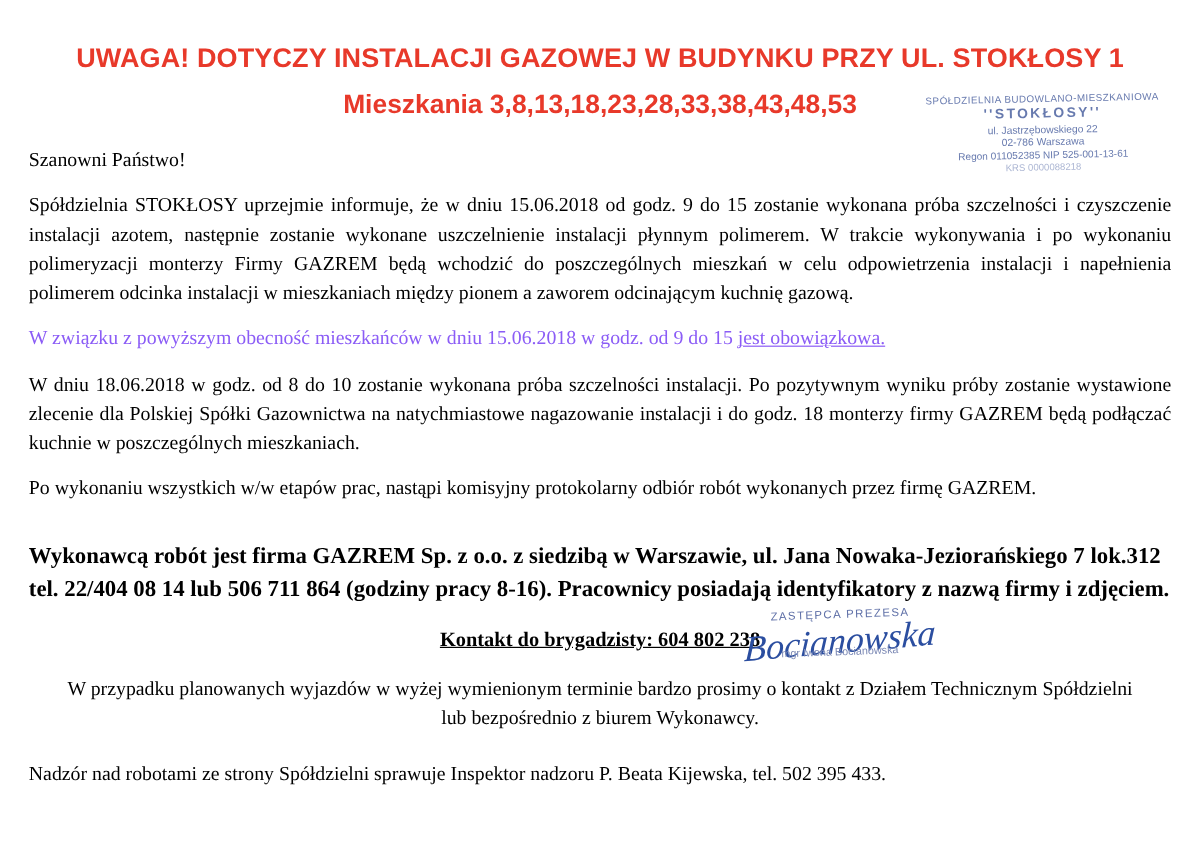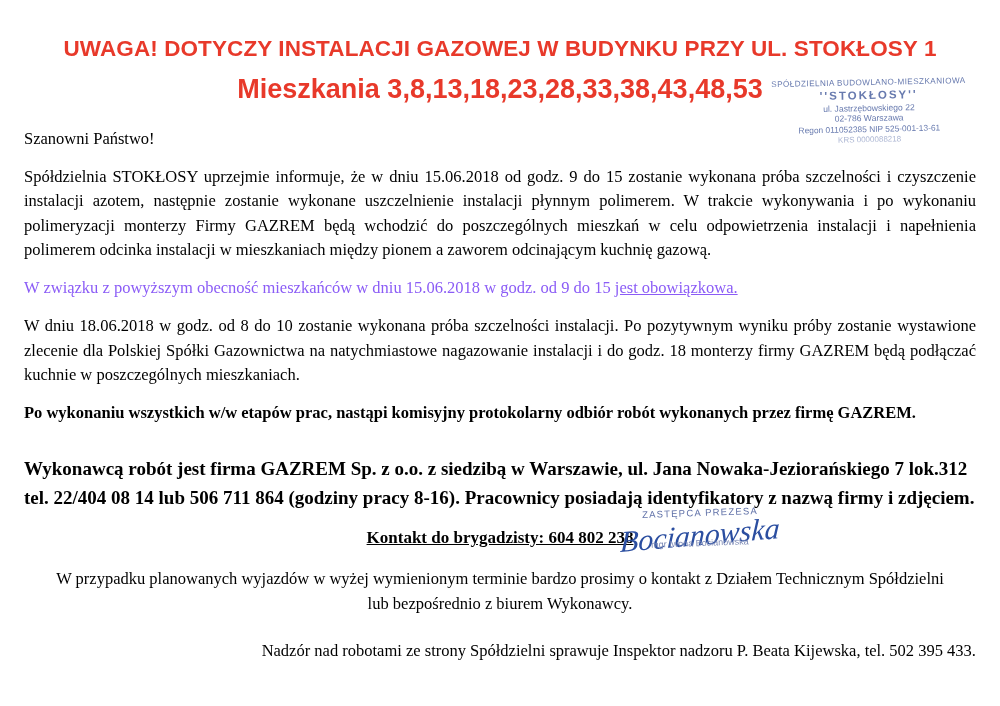--- a/index.html
+++ b/index.html
@@ -29,21 +29,21 @@
     font-size: 22.5px;
     text-align: center;
     letter-spacing: 0.1px;
     margin: 8px 0 0 0;
     line-height: 1.15;
   }
   .title-2 {
     color: #e8392a;
     font-family: "Liberation Sans", sans-serif;
     font-weight: bold;
-    font-size: 27px;
+    font-size: 22px;
     text-align: center;
     margin: 12px 0 0 0;
     line-height: 1.15;
   }
   .stamp {
     position: absolute;
     right: 26px;
     top: 78px;
     width: 210px;
     text-align: center;
@@ -65,21 +65,21 @@
     font-size: 16.5px;
     line-height: 1.47;
   }
   .greeting {
     margin: 0 0 14px 0;
   }
   p.para {
     margin: 0 0 14px 0;
     text-align: justify;
   }
-  p.para.last-left { text-align: left; font-weight: bold; }
+  p.para.last-left { text-align: left; }
   .red {
     color: #8b5cf6;
   }
   .red .u {
     text-decoration: underline;
   }
   .contractor {
     margin-top: 30px;
     text-align: left;
     font-weight: bold;
@@ -97,21 +97,21 @@
     text-align: right;
   }
   .note {
     margin-top: 16px;
     text-align: center;
     font-size: 16.5px;
     line-height: 1.5;
   }
   .supervisor {
     margin-top: 22px;
-    text-align: right;
+    text-align: left;
     font-size: 16.5px;
   }
   .signature {
     position: absolute;
     right: 170px;
     bottom: 8px;
     width: 260px;
     text-align: center;
     color: #2f4fa2;
   }

